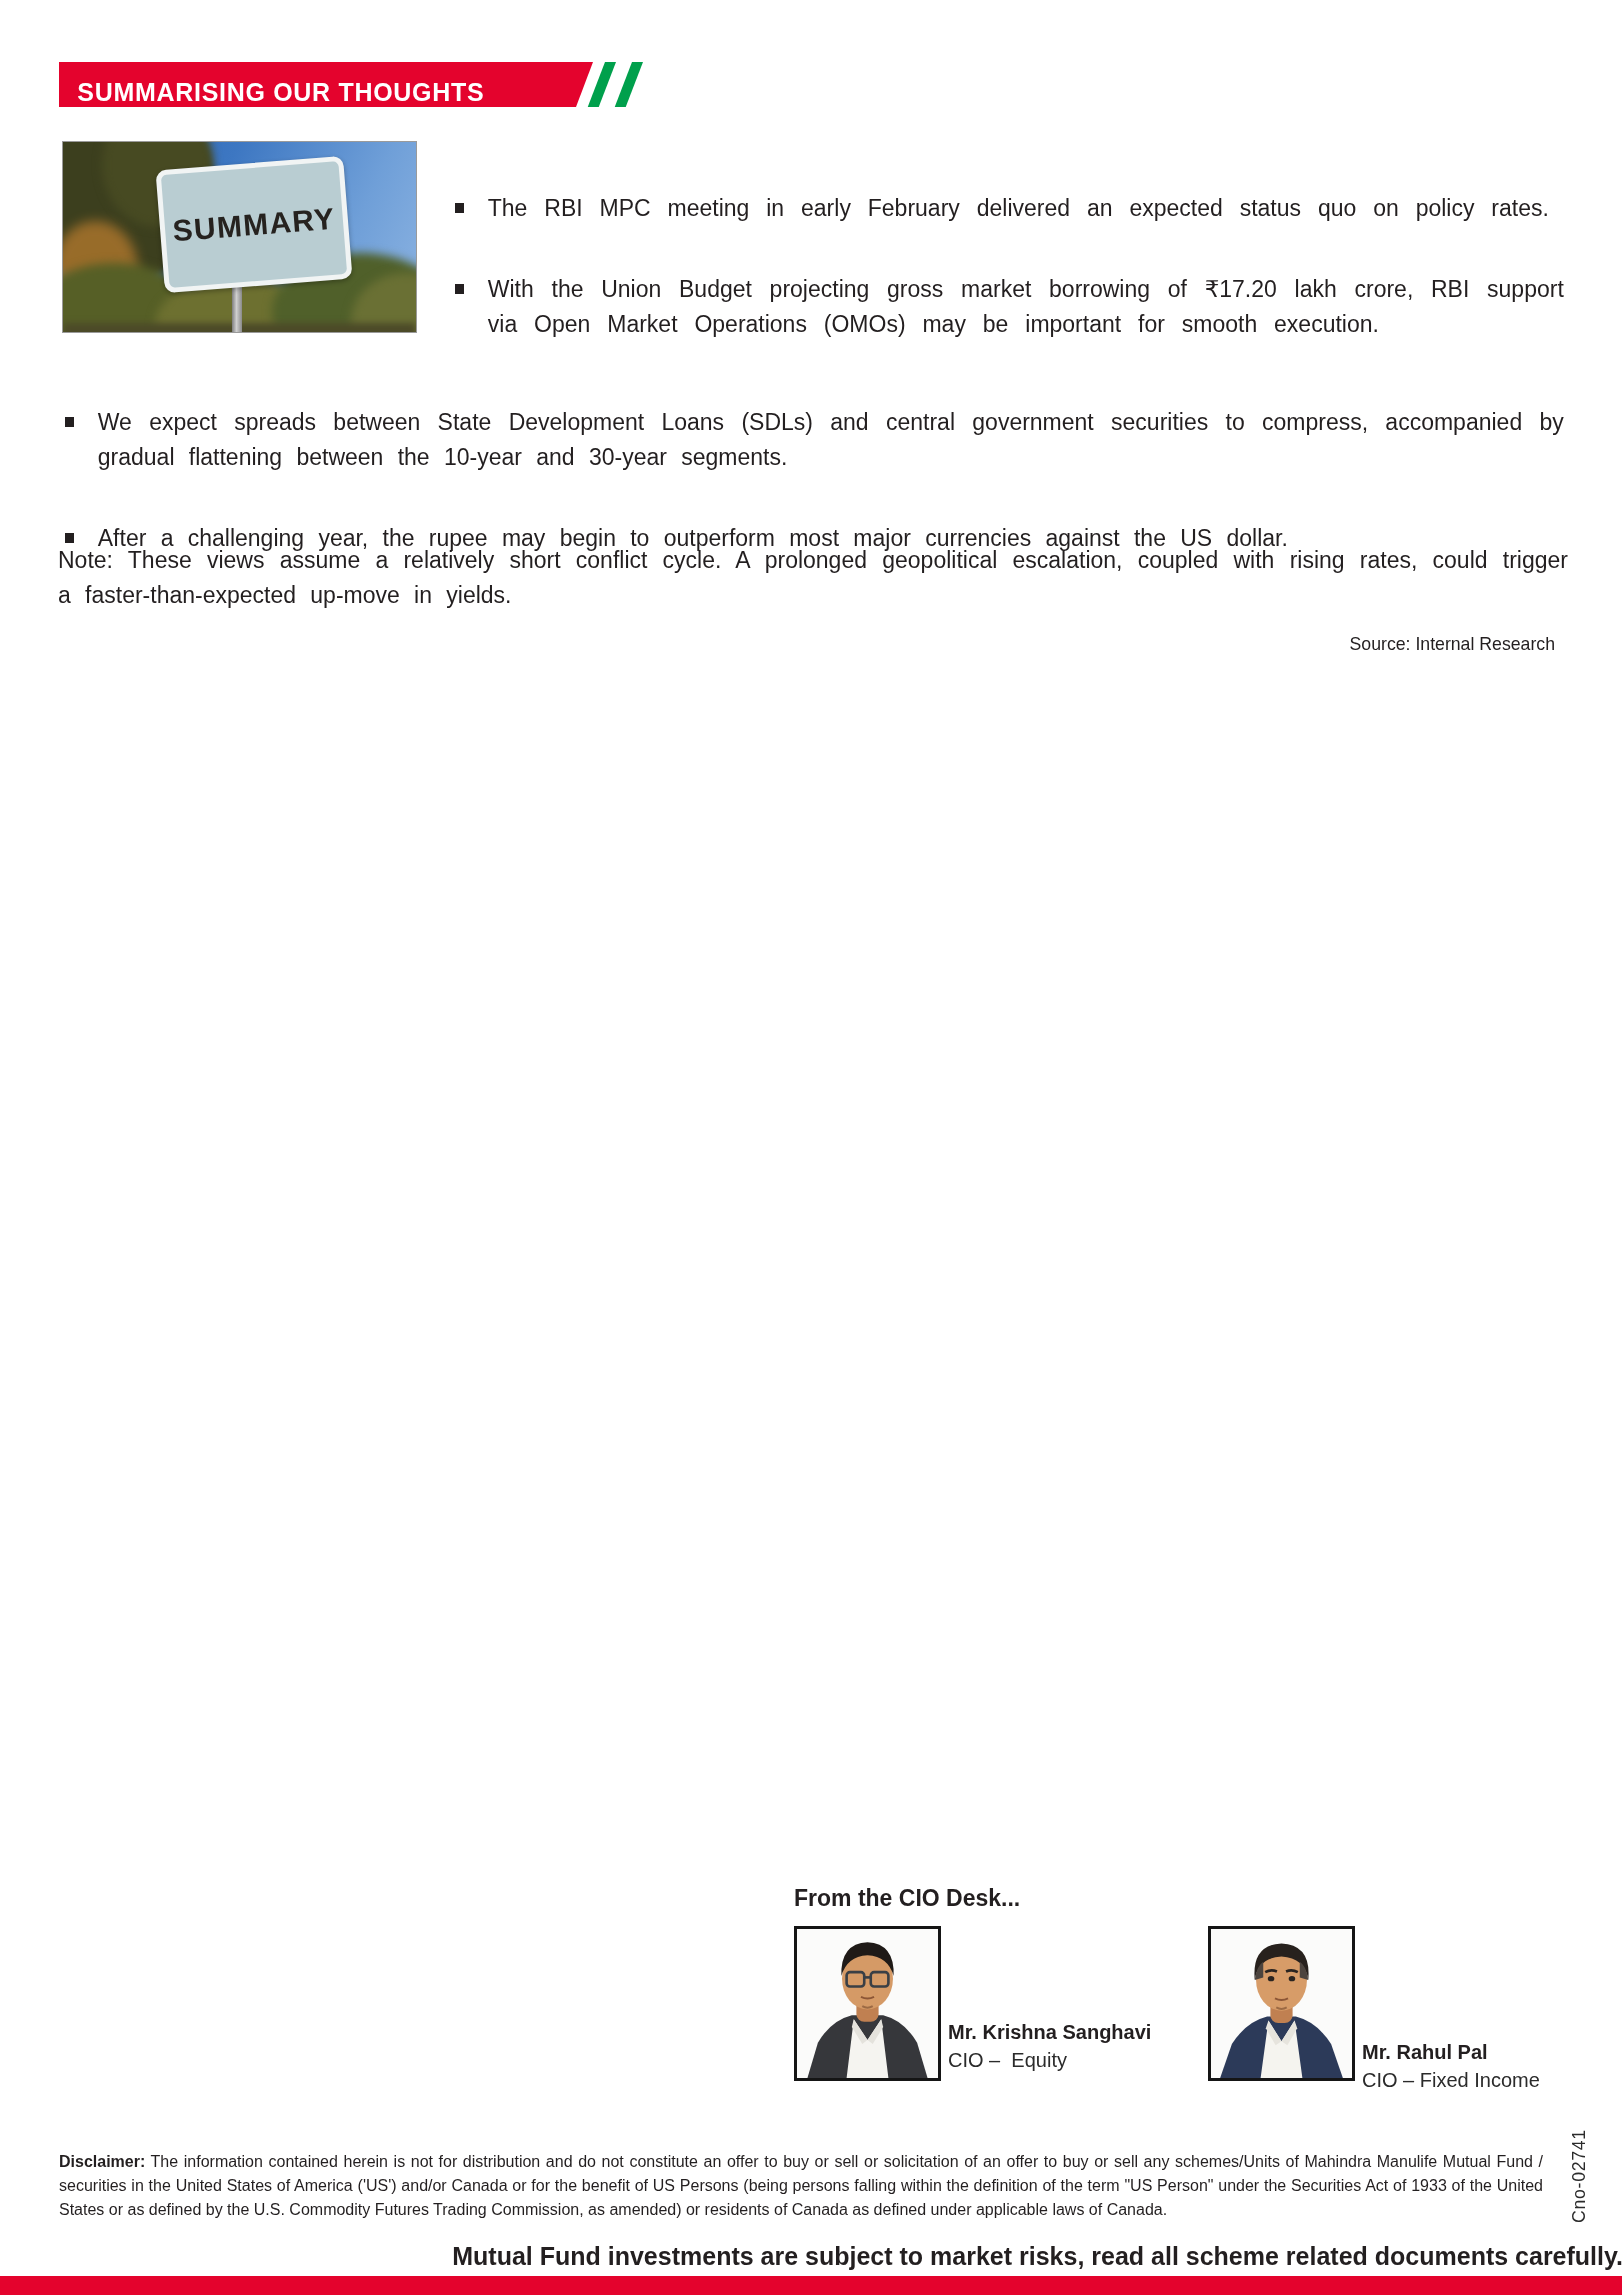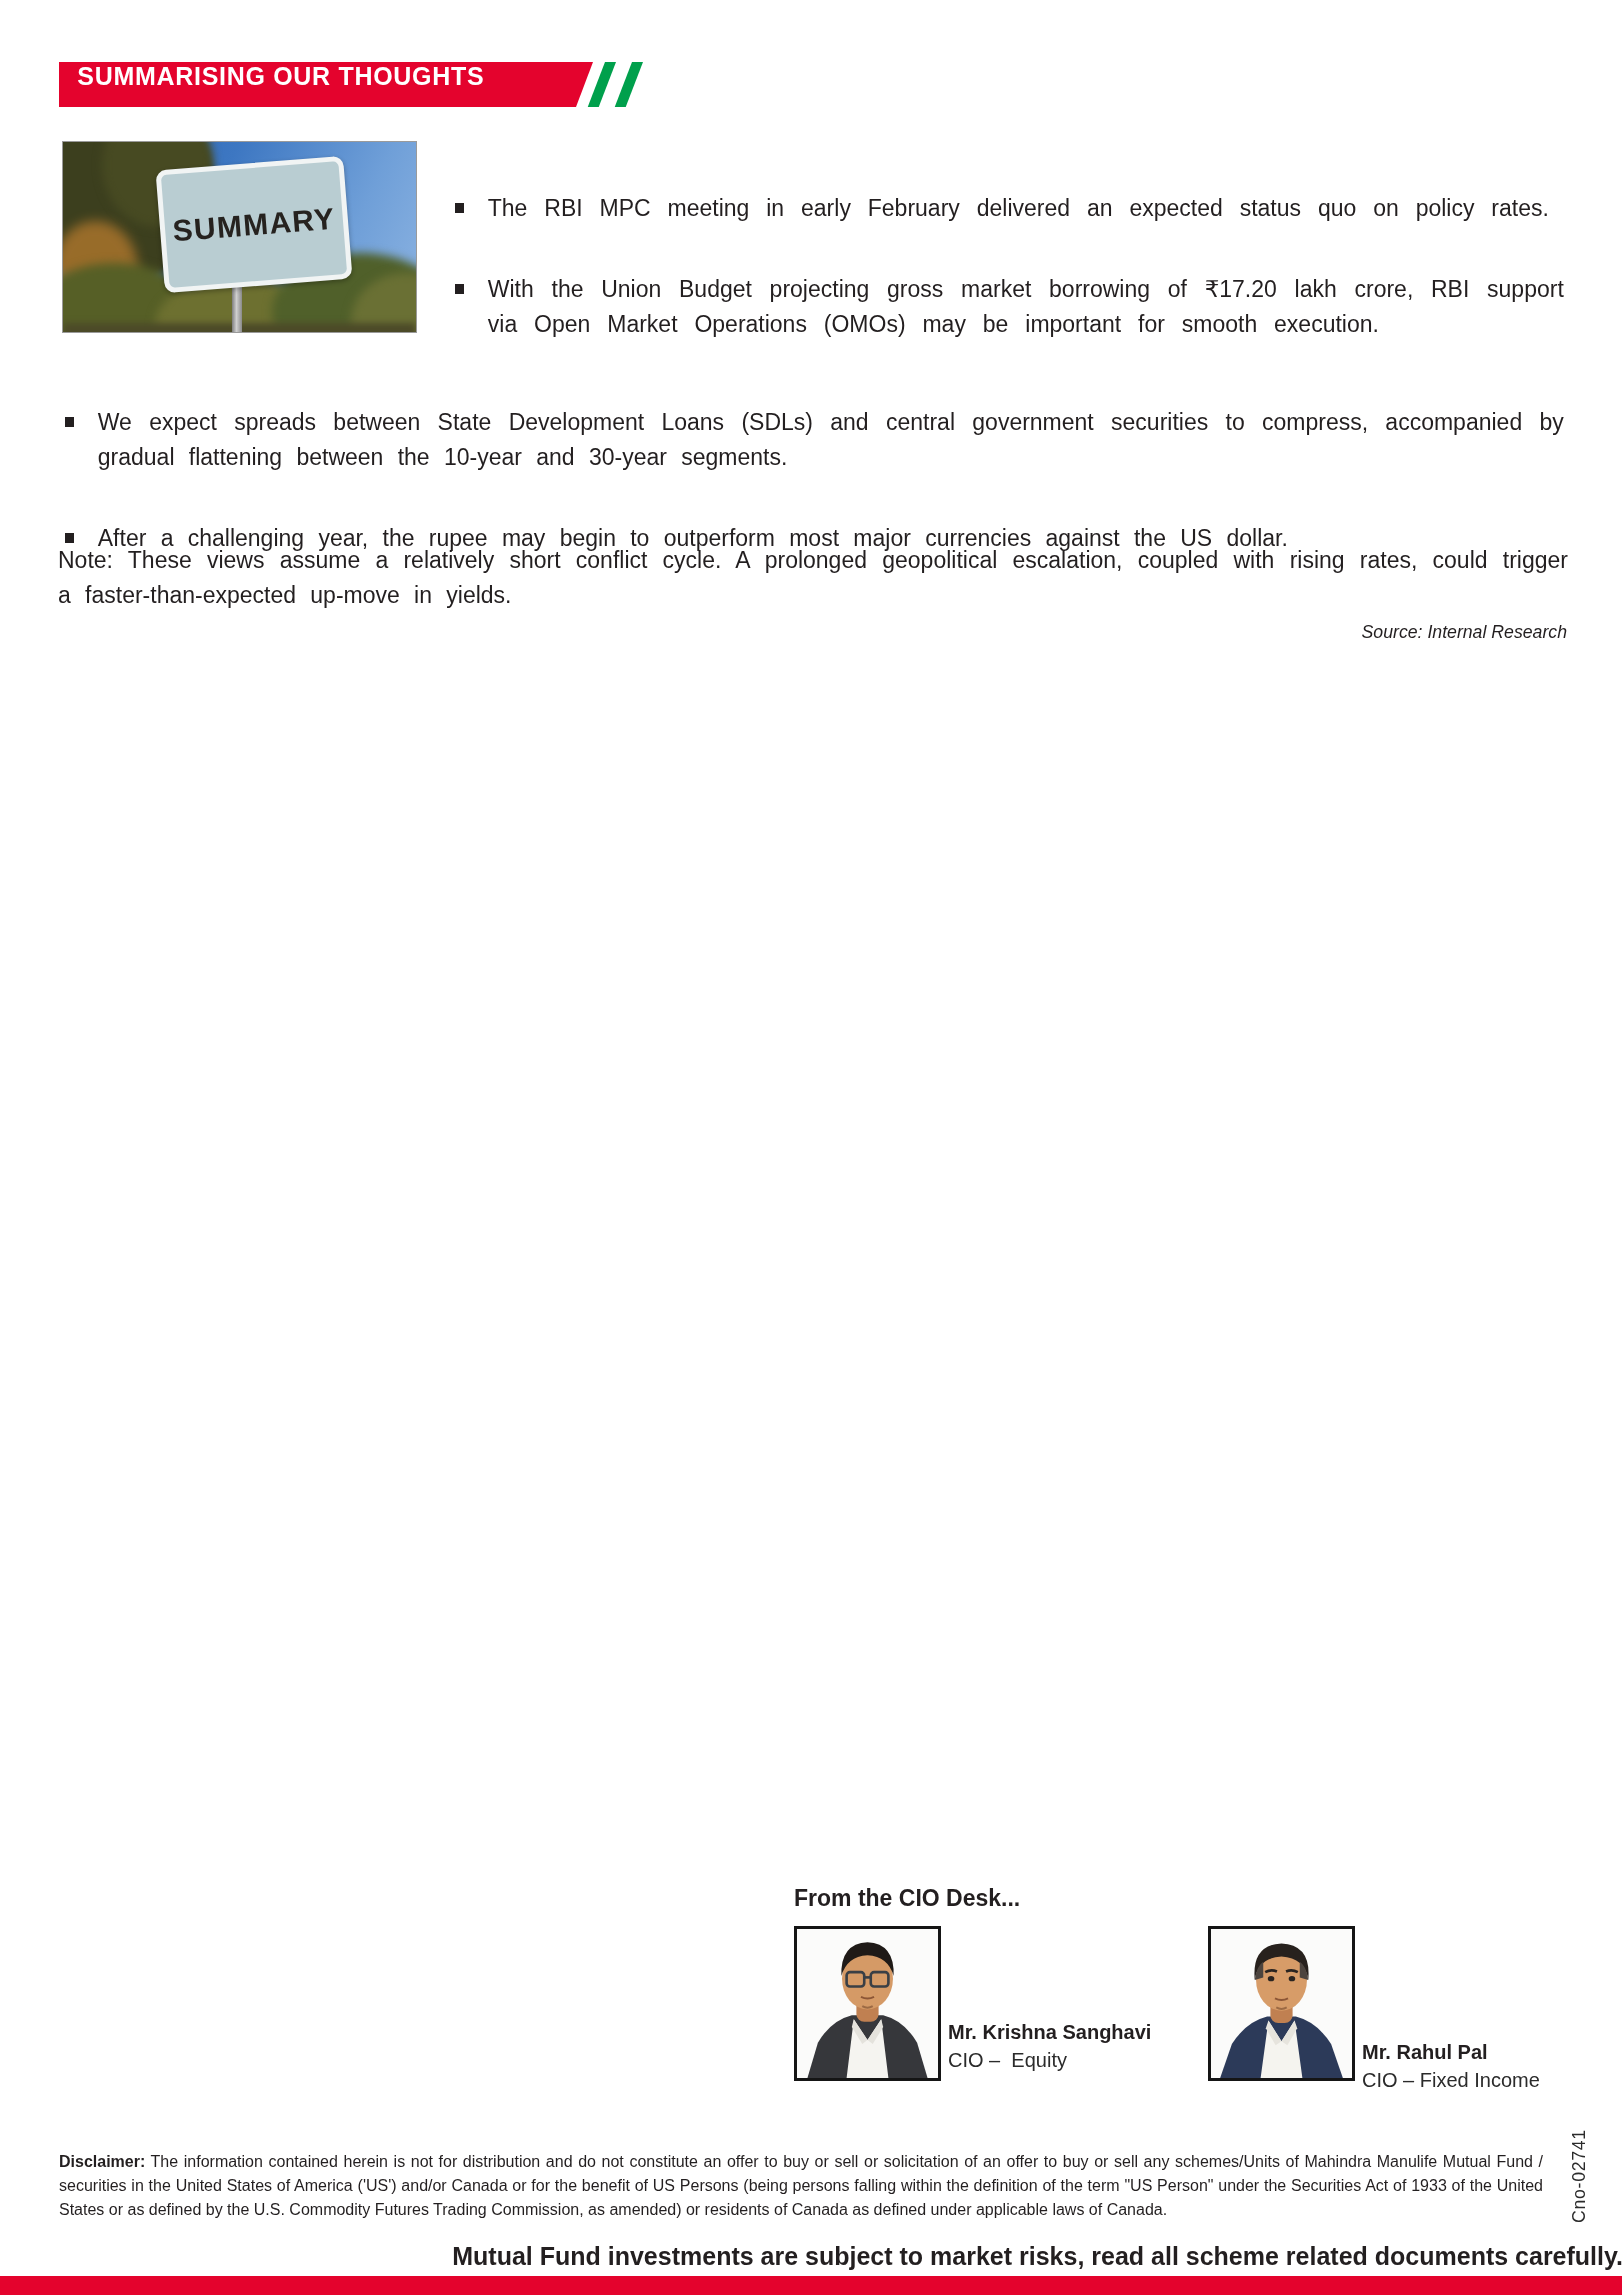--- a/index.html
+++ b/index.html
@@ -10,21 +10,21 @@
   html,body{margin:0;padding:0;}
   body{
     width:1623px;height:2295px;position:relative;background:#ffffff;
     font-family:"Liberation Sans","DejaVu Sans",sans-serif;color:var(--ink);
     overflow:hidden;
   }
   
   .banner{
     position:absolute;left:59px;top:62px;width:534px;height:45px;background:var(--red);
     clip-path:polygon(0 0,100% 0,calc(100% - 17px) 100%,0 100%);
-    display:flex;align-items:flex-start;
+    display:flex;align-items:flex-end;
   }
   .banner-title{color:#fff;font-weight:bold;font-size:25px;letter-spacing:0.7px;padding-left:18.3px;white-space:nowrap;}
   .stripe{position:absolute;top:62px;height:45px;width:11px;background:var(--green);transform:skewX(-21deg);transform-origin:top left;}
   .stripe-1{left:605px;}
   .stripe-2{left:632px;}
 
   
   .summary-photo{
     position:absolute;left:62px;top:141px;width:353px;height:190px;margin:0;
     border:1.3px solid #9a9a9a;overflow:hidden;
@@ -56,21 +56,21 @@
   .bullets li{display:flex;margin-bottom:18.3px;margin-top:46px;}
   .bullet-marker{flex:0 0 auto;width:9.2px;height:9.2px;background:var(--ink);margin:12.4px 23.6px 0 0;}
   .bullet-text{font-size:23px;line-height:35px;text-align:justify;}
   .bullets-top{left:455px;top:145px;width:1110px;}
   .bullets-top .bullet-text{word-spacing:10.5px;width:1076px;}
   .bullets-main{left:65px;top:359px;width:1501px;}
   .bullets-main .bullet-text{word-spacing:7.9px;width:1466px;}
 
   
   .note{position:absolute;left:58px;top:543px;width:1510px;font-size:23px;line-height:35px;text-align:justify;word-spacing:7.9px;margin:0;}
-  .source{position:absolute;right:56px;top:622px;font-size:17.7px;font-style:italic;margin:0;text-align:center;}
+  .source{position:absolute;right:56px;top:622px;font-size:17.7px;margin:12px;text-align:center;}
 
   
   .cio-heading{position:absolute;left:794px;top:1885px;font-size:23px;font-weight:bold;margin:0;}
   .photo-card{position:absolute;width:141px;height:149px;border:3.3px solid #151515;background:#fdfdfd;overflow:hidden;margin:0;}
   .photo-1{left:794px;top:1926px;}
   .photo-2{left:1208px;top:1926px;}
   .photo-card svg{display:block;width:100%;height:100%;}
   .person-label{position:absolute;margin:0;}
   .label-1{left:948px;top:2019px;}
   .label-2{left:1362px;top:2039px;}

